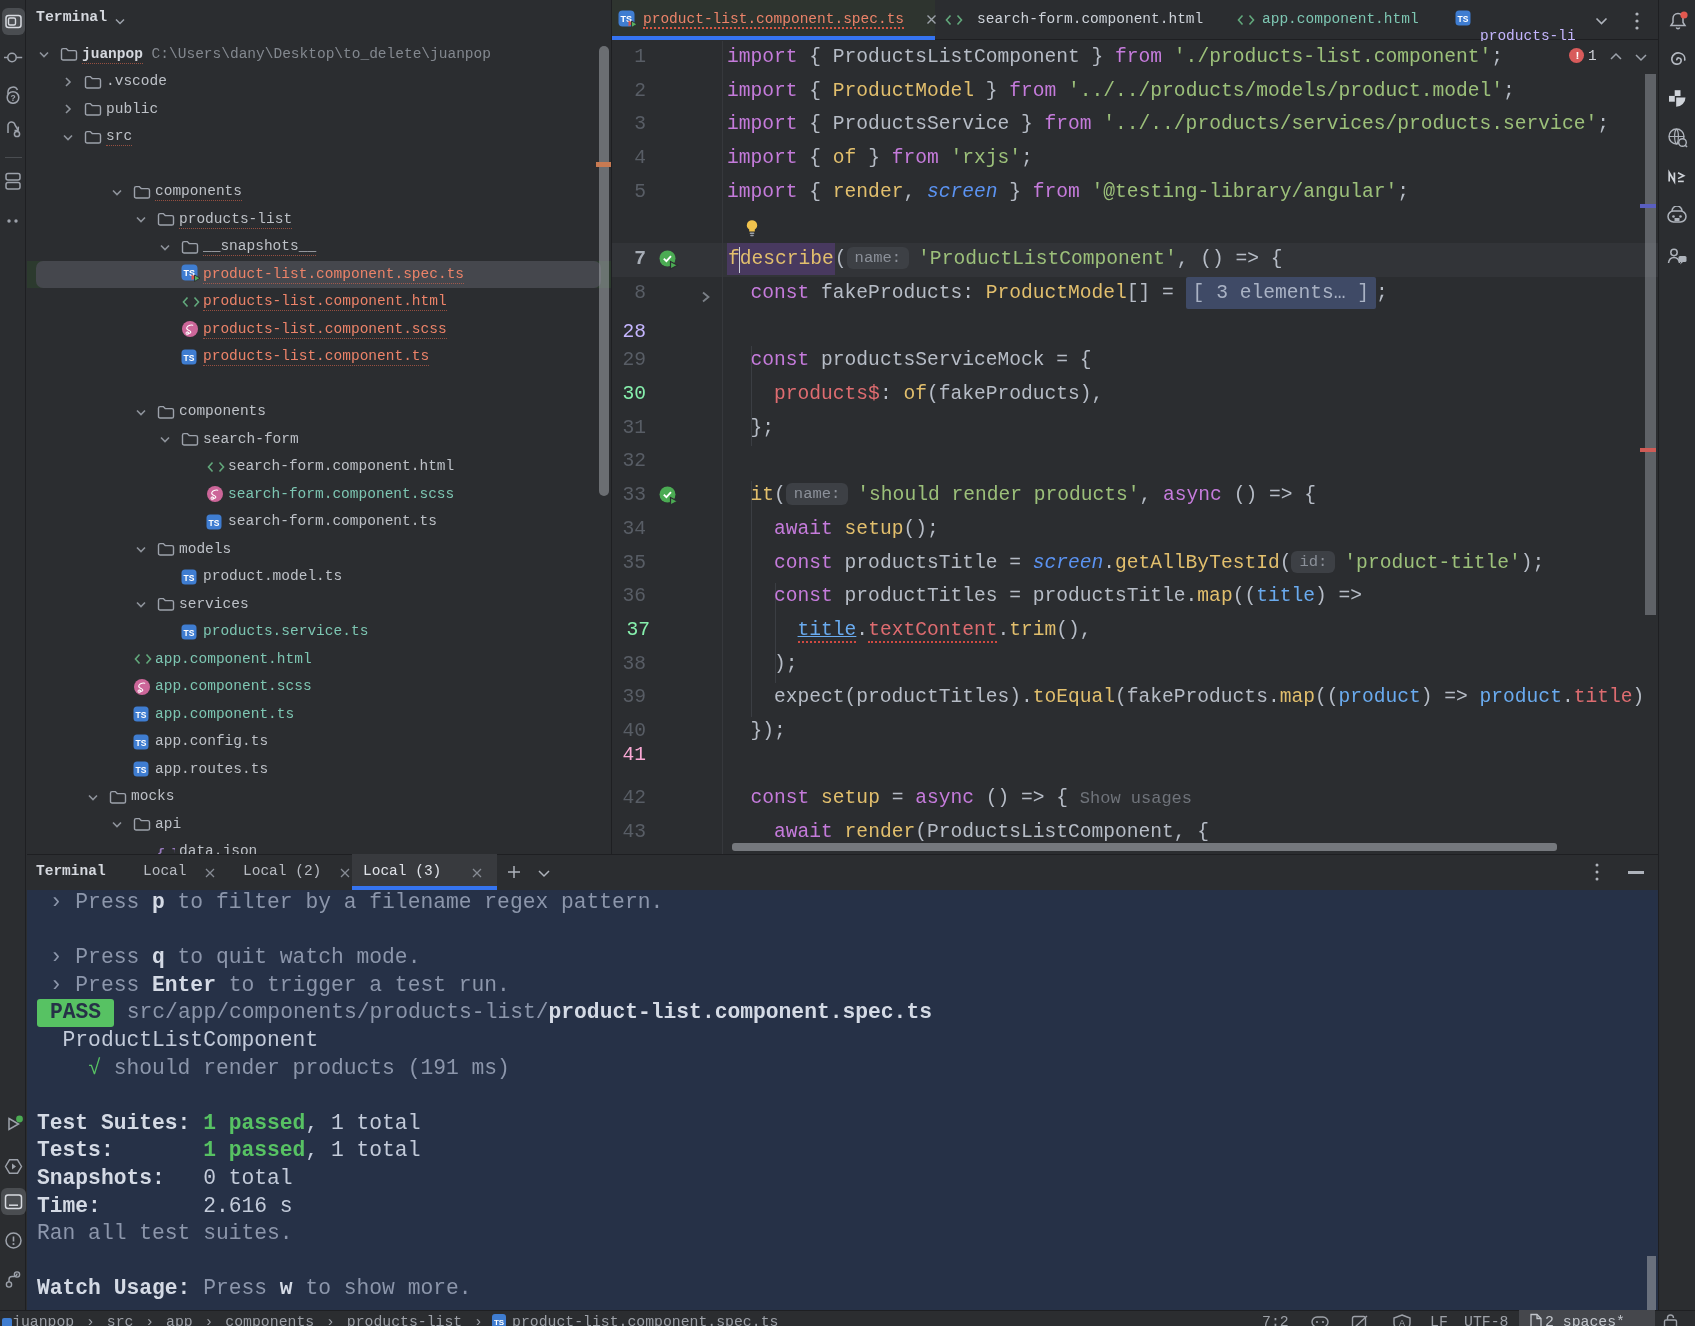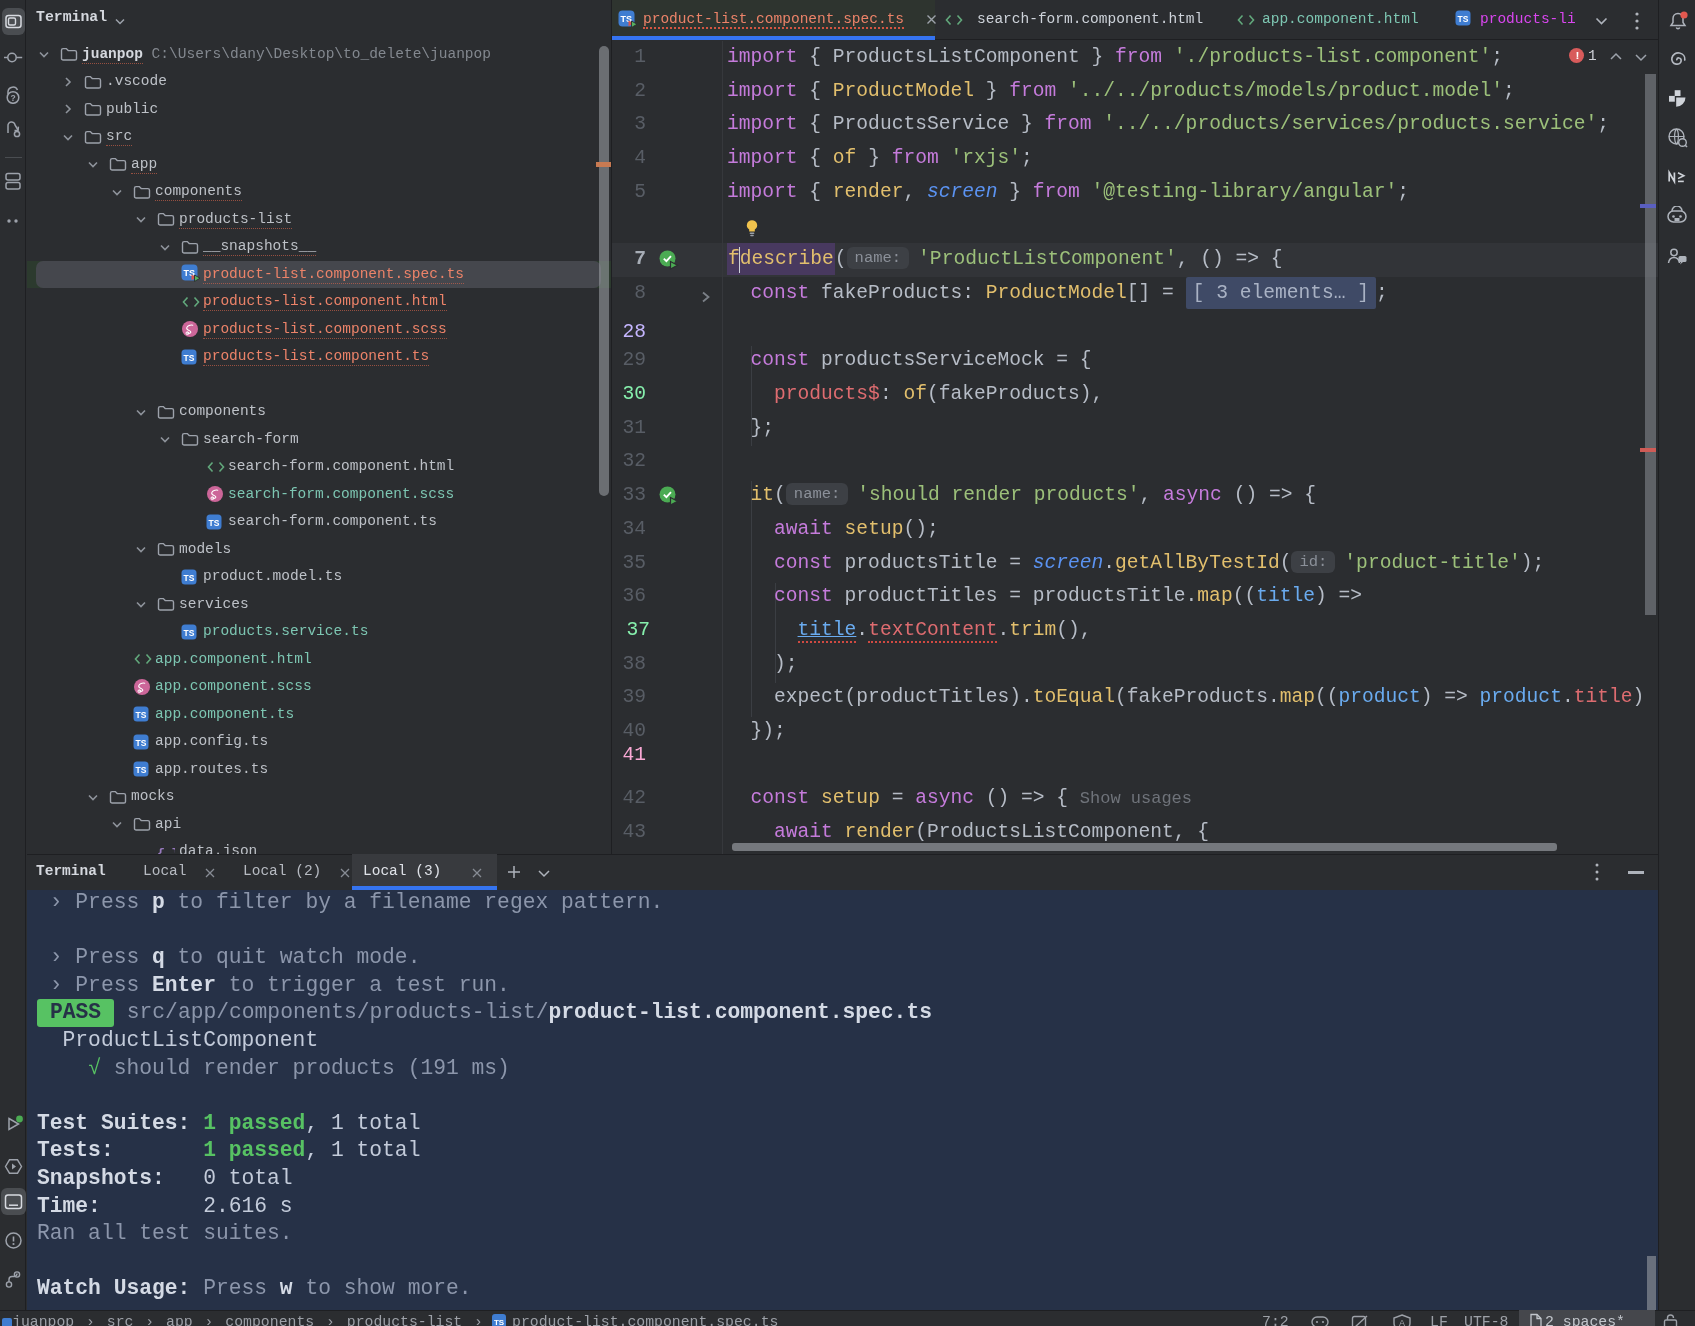--- a/index.html
+++ b/index.html
@@ -127,33 +127,20 @@
             <path d="M4 6.5l4 4 4-4" fill="none" stroke="#8e939b" stroke-width="1.6"></path>
           </svg>
         </div>
         <div class="ric" style="left:57px">
           <svg width="18" height="16" viewBox="0 0 18 16" style="">
             <path d="M1.5 4.2c0-.9.7-1.6 1.6-1.6h3.2l1.9 2h6.7c.9 0 1.6.7 1.6 1.6v6.2c0 .9-.7 1.6-1.6 1.6H3.1c-.9 0-1.6-.7-1.6-1.6z" fill="none" stroke="#9da2ab" stroke-width="1.4"></path>
           </svg>
         </div>
         <div class="lbl" style="left:79px;top:0"><span class=" sq" style="color:#bdc1c7">src</span></div>
       </div>
-<div class="row" style="left:0;top:150.5px;width:584px">
-        <div class="ric" style="left:58px">
-          <svg width="16" height="16" viewBox="0 0 16 16" style="">
-            <path d="M4 6.5l4 4 4-4" fill="none" stroke="#8e939b" stroke-width="1.6"></path>
-          </svg>
-        </div>
-        <div class="ric" style="left:82px">
-          <svg width="18" height="16" viewBox="0 0 18 16" style="">
-            <path d="M1.5 4.2c0-.9.7-1.6 1.6-1.6h3.2l1.9 2h6.7c.9 0 1.6.7 1.6 1.6v6.2c0 .9-.7 1.6-1.6 1.6H3.1c-.9 0-1.6-.7-1.6-1.6z" fill="none" stroke="#9da2ab" stroke-width="1.4"></path>
-          </svg>
-        </div>
-        <div class="lbl" style="left:104px;top:0"><span class=" sq" style="color:#bdc1c7">app</span></div>
-      </div>
 <div class="row" style="left:0;top:178.0px;width:584px">
         <div class="ric" style="left:82px">
           <svg width="16" height="16" viewBox="0 0 16 16" style="">
             <path d="M4 6.5l4 4 4-4" fill="none" stroke="#8e939b" stroke-width="1.6"></path>
           </svg>
         </div>
         <div class="ric" style="left:106px">
           <svg width="18" height="16" viewBox="0 0 18 16" style="">
             <path d="M1.5 4.2c0-.9.7-1.6 1.6-1.6h3.2l1.9 2h6.7c.9 0 1.6.7 1.6 1.6v6.2c0 .9-.7 1.6-1.6 1.6H3.1c-.9 0-1.6-.7-1.6-1.6z" fill="none" stroke="#9da2ab" stroke-width="1.4"></path>
           </svg>
@@ -429,21 +416,21 @@
 <div class="abs ui" style="left:977px;top:11px;color:#ced3da">search-form.component.html</div>
 <div class="abs" style="left:1236px;top:12px"><svg width="20" height="16" viewBox="0 0 20 16" style="">
         <path d="M6.5 3.5L2.5 8l4 4.5" fill="none" stroke="#62a87c" stroke-width="1.6"></path>
         <path d="M13.5 3.5L17.5 8l-4 4.5" fill="none" stroke="#62a87c" stroke-width="1.6"></path>
       </svg></div>
 <div class="abs ui" style="left:1262px;top:11px;color:#7dc6b2">app.component.html</div>
 <div class="abs" style="left:1455px;top:10px"><svg width="16" height="16" viewBox="0 0 16 16" style="">
         <rect x="0.5" y="0.5" width="15" height="15" rx="3.5" fill="#3f7dd1"></rect>
         <text x="8" y="11.5" font-size="8.5" font-weight="bold" fill="#fff" text-anchor="middle" font-family="Liberation Sans,sans-serif">TS</text>
       </svg></div>
-<div class="abs ui" style="left:1480px;top:11px;width:106px;overflow:hidden;color:#d946ef">products-li</div>
+<div class="abs ui" style="left:1480px;top:28px;width:106px;overflow:hidden;color:#c4b5fd">products-li</div>
 <div class="abs" style="left:1593px;top:13px"><svg width="17" height="16" viewBox="0 0 17 16" style="">
         <path d="M3.5 5.5l5 5 5-5" fill="none" stroke="#aeb3bb" stroke-width="1.6"></path>
       </svg></div>
 <div class="abs" style="left:1633px;top:11px"><svg width="8" height="20" viewBox="0 0 8 20" style="">
         <circle cx="4" cy="3" r="1.6" fill="#b0b4bb"></circle>
         <circle cx="4" cy="10" r="1.6" fill="#b0b4bb"></circle>
         <circle cx="4" cy="17" r="1.6" fill="#b0b4bb"></circle>
       </svg></div>
 <div class="abs" style="left:612px;top:41px;width:1046px;height:813px;background:#2b2d30;overflow:hidden" id="ed">
 <div class="abs" style="left:0;top:202.2px;width:1046px;height:33.7px;background:#323438"></div>

